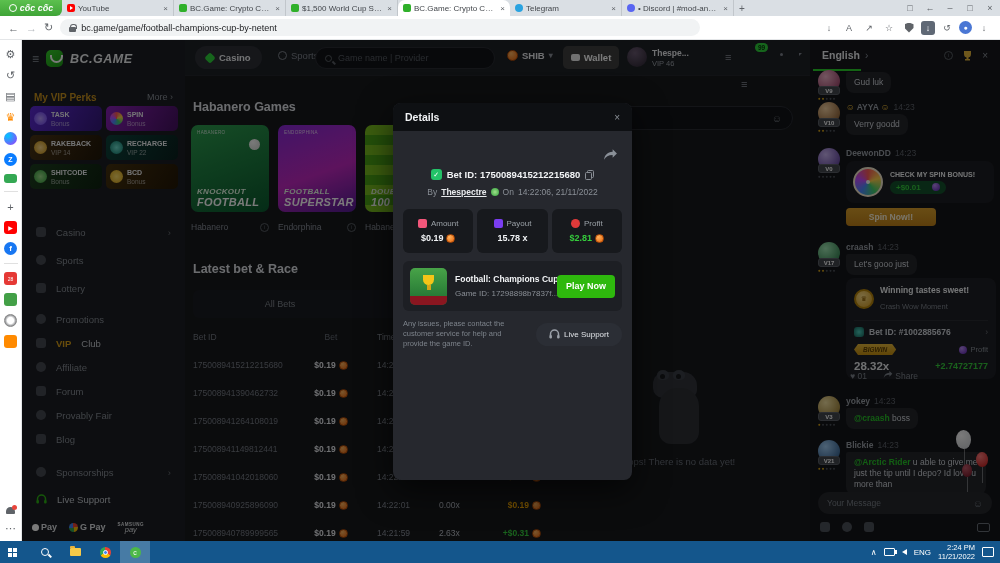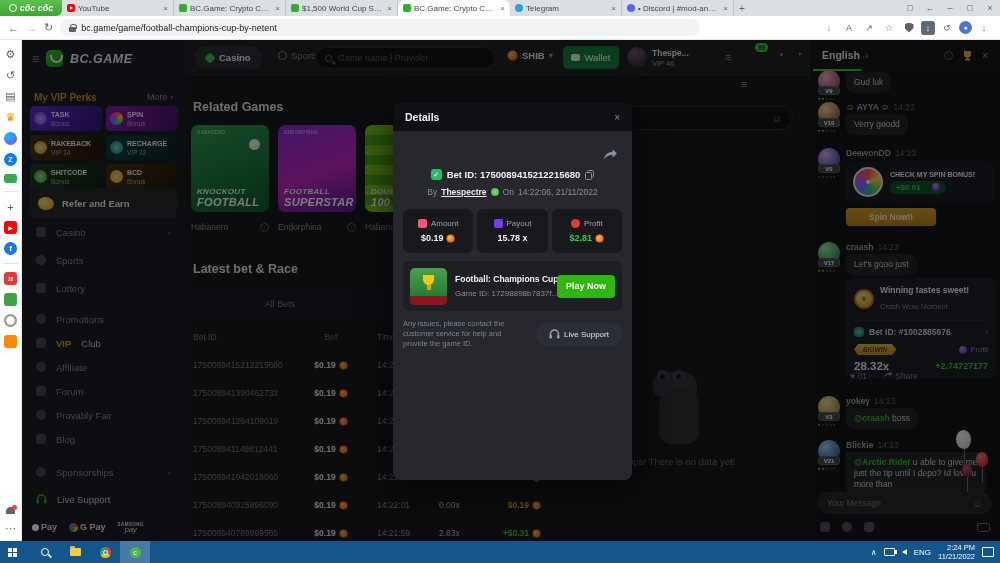--- a/index.html
+++ b/index.html
@@ -119,21 +119,21 @@
 .sp-ic{width:9px;height:9px;border:1.5px solid #80868f;border-radius:50%}
 .gsearch{position:absolute;left:130px;top:7px;width:180px;height:22px;background:#121418;border:1px solid #2a2d33;border-radius:12px;display:flex;align-items:center;gap:6px;padding:0 9px}
 .gsearch input{background:transparent;border:none;outline:none;color:#aeb4bc;font-size:9px;width:100%;font-family:inherit}
 .gsearch input::placeholder{color:#565b63}
 .mag{width:7px;height:7px;border:1.5px solid #5a5f66;border-radius:50%;position:relative;flex:0 0 auto}
 .mag::after{content:"";position:absolute;left:6px;top:6px;width:4px;height:1.5px;background:#5a5f66;transform:rotate(45deg)}
 .curr{position:absolute;left:322px;top:10px;display:flex;align-items:center;gap:4px;color:#e8eaed;font-size:9.5px;font-weight:bold}
 .coin{width:11px;height:11px;border-radius:50%;background:radial-gradient(circle at 35% 30%,#ffb45e,#e8650c);border:1px solid #b34d08;display:inline-block;flex:0 0 auto}
 .coin.sm{width:9px;height:9px}
 .ddown{color:#8a9099;font-size:8px}
-.wallet{position:absolute;left:378px;top:6px;width:56px;height:23px;background:#15803d;border-radius:5px;display:flex;align-items:center;justify-content:center;gap:4px;color:#fff;font-size:9.5px;font-weight:normal}
+.wallet{position:absolute;left:378px;top:6px;width:56px;height:23px;background:#404040;border-radius:5px;display:flex;align-items:center;justify-content:center;gap:4px;color:#fff;font-size:9.5px;font-weight:bold}
 .wal-ic{width:9px;height:7px;background:#fff;opacity:.9;border-radius:2px}
 .avatar{position:absolute;left:442px;top:7px;width:20px;height:20px;border-radius:50%;background:radial-gradient(circle at 40% 30%,#6a5a72,#2a2430)}
 .uname{position:absolute;left:467px;top:8px;color:#e8eaed;font-size:8.5px;font-weight:bold}
 .uvip{position:absolute;left:467px;top:19px;color:#9aa0a8;font-size:7.5px}
 .nic{position:absolute;top:11px;color:#8a9099}
 .listic{font-size:11px}
 .mailic{width:13px;height:10px;background:#7f858e;border-radius:2px;position:relative}
 .mailic::after{content:"";position:absolute;left:2px;top:2px;right:2px;height:3px;border-bottom:1px solid #1f2227;transform:skewY(-6deg)}
 .badge99{position:absolute;left:570px;top:3px;background:#2fd43c;color:#07320a;font-size:6.5px;font-weight:bold;border-radius:7px;padding:1px 3px;z-index:2}
 .bellic{width:9px;height:8px;background:#7f858e;border-radius:5px 5px 1px 1px;position:relative}
@@ -416,24 +416,20 @@
             </span>
           </div>
         <div class="perk">
             <span class="perkic"></span>
             <span class="perkt">
               <b>BCD</b>
               <i>Bonus</i>
             </span>
           </div>
       </div>
-      <div class="refer">
-          <span class="gold"></span>
-          <b>Refer and Earn</b>
-        </div>
 
       <div class="mi" style="top:180px">
           <span class="mic"></span>
           <span>Casino</span>
           <span class="chev">›</span>
         </div>
       <div class="mi" style="top:208px">
           <span class="mic rd"></span>
           <span>Sports</span>
         </div>
@@ -521,21 +517,21 @@
         <div class="avatar"></div>
         <div class="uname">Thespe...</div>
         <div class="uvip">VIP 46</div>
         <span class="nic listic" style="left:540px">≡</span>
         <span class="badge99">99</span>
         <span class="nic" style="left:565px;top:13px"><span class="mailic"></span></span>
         <span class="nic" style="left:592px;top:13px"><span class="bellic"></span></span>
         <span class="nic" style="left:612px;top:13px"><span class="chatic"></span></span>
       </div>
 
-      <div class="h2" style="top:60px;left:8px">Related Games</div>
+      <div class="h2" style="top:60px;left:8px">Habanero Games</div>
       <div class="gcards">
         <div class="gcard gc1">
           <span class="gbrand">HABANERO</span>
           <span class="ball"></span>
           <span class="gt1">KNOCKOUT</span>
           <span class="gt2">FOOTBALL</span>
         </div>
         <div class="gcard gc2">
           <span class="gbrand">ENDORPHINA</span>
           <span class="gt1">FOOTBALL</span>

